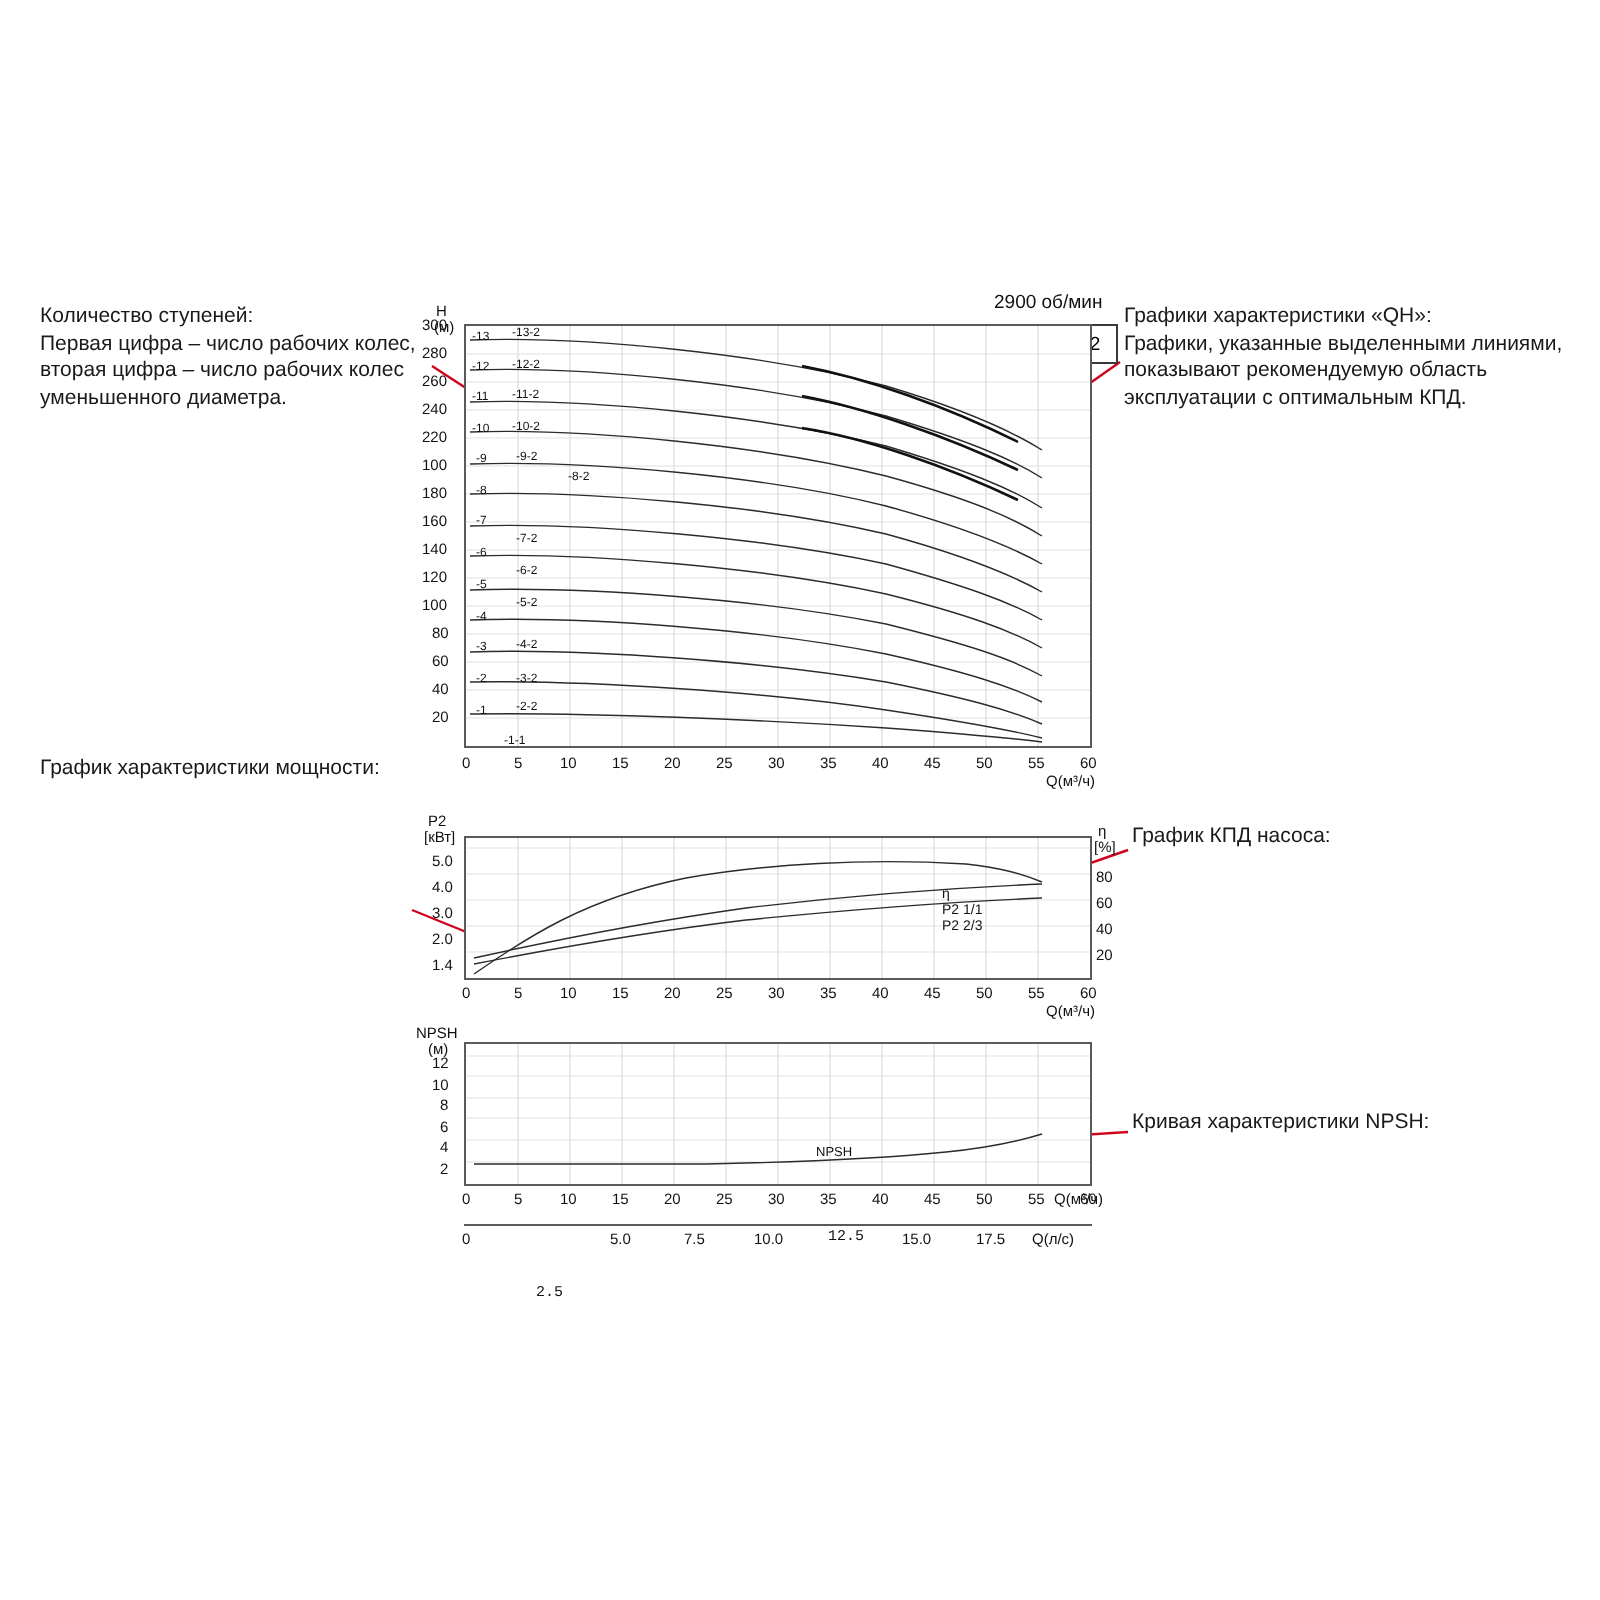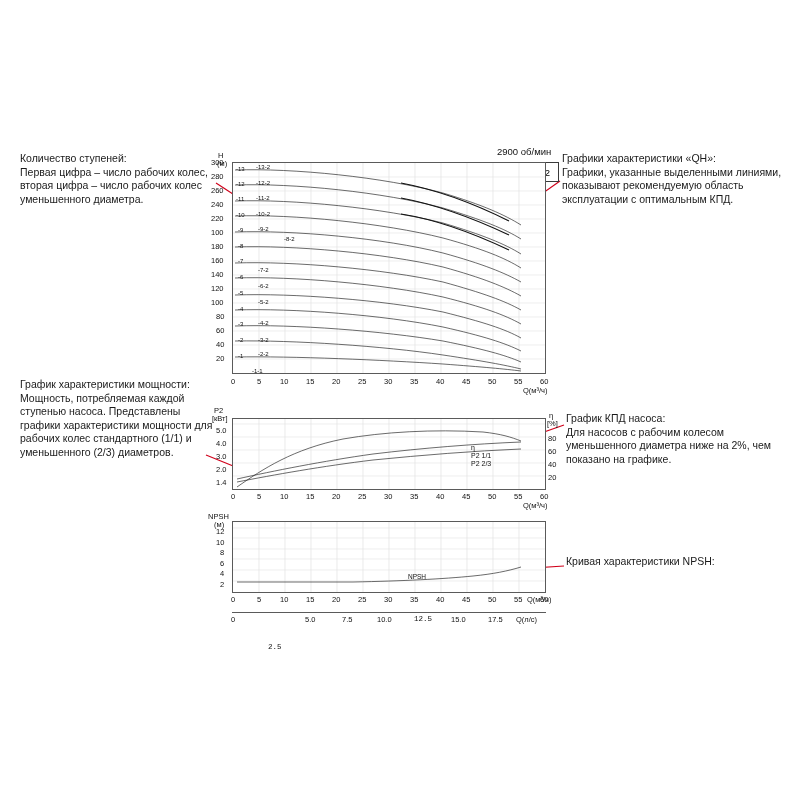--- a/index.html
+++ b/index.html
@@ -38,26 +38,24 @@
     <span class="bd">Графики, указанные выделенными линиями, показывают рекомендуемую область эксплуатации с оптимальным КПД.</span>
   </div>
 
   <div class="ann" style="left:20px;top:152px;width:196px;">
     <span class="hd">Количество ступеней:</span>
     <span class="bd">Первая цифра – число рабочих колес, вторая цифра – число рабочих колес уменьшенного диаметра.</span>
   </div>
 
   <div class="ann" style="left:20px;top:378px;width:200px;">
     <span class="hd">График характеристики мощности:</span>
-    <span class="bd">Мощность, потребляемая каждой ступенью насоса. Представлены графики характеристики мощности для рабочих колес стандартного (1/1) и уменьшенного (2/3) диаметров.</span>
   </div>
 
   <div class="ann" style="left:566px;top:412px;width:226px;">
     <span class="hd">График КПД насоса:</span>
-    <span class="bd">Для насосов с рабочим колесом уменьшенного диаметра ниже на 2%, чем показано на графике.</span>
   </div>
 
   <div class="ann" style="left:566px;top:555px;width:226px;">
     <span class="hd">Кривая характеристики NPSH:</span>
   </div>
 
   <svg class="leader" style="left:0;top:0;width:800px;height:800px;">
     <path class="lead" d="M216,183 L236,196"></path>
     <path class="lead" d="M560,181 L472,243"></path>
     <path class="lead" d="M206,455 L243,470"></path>

